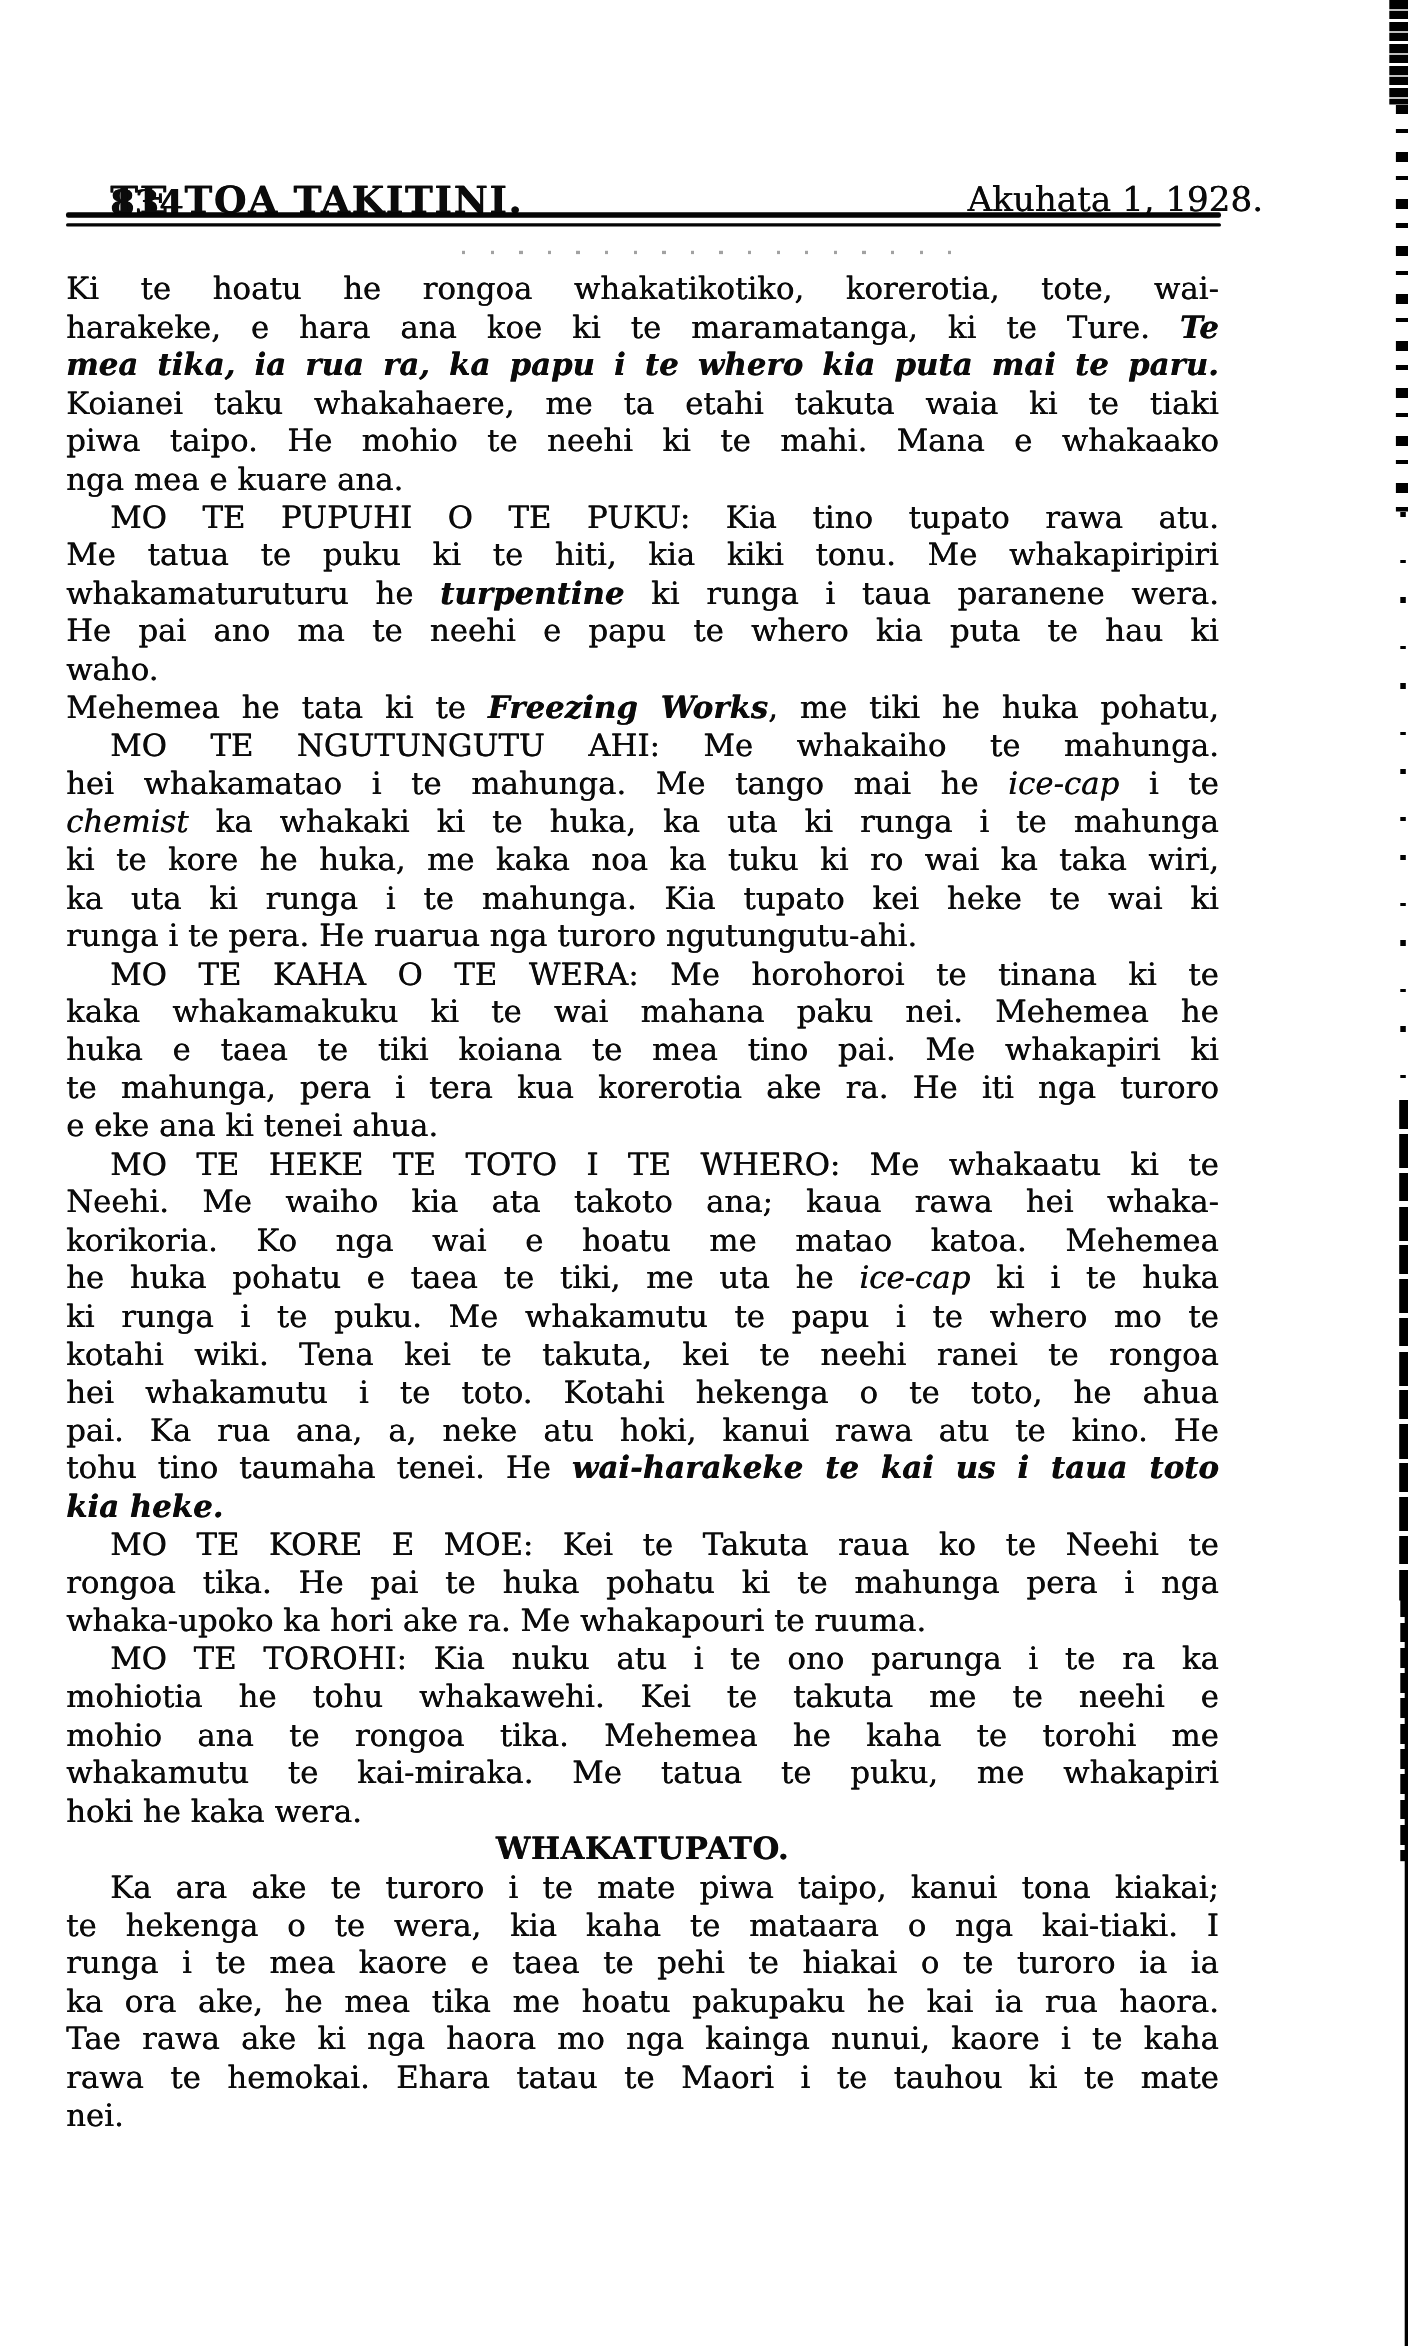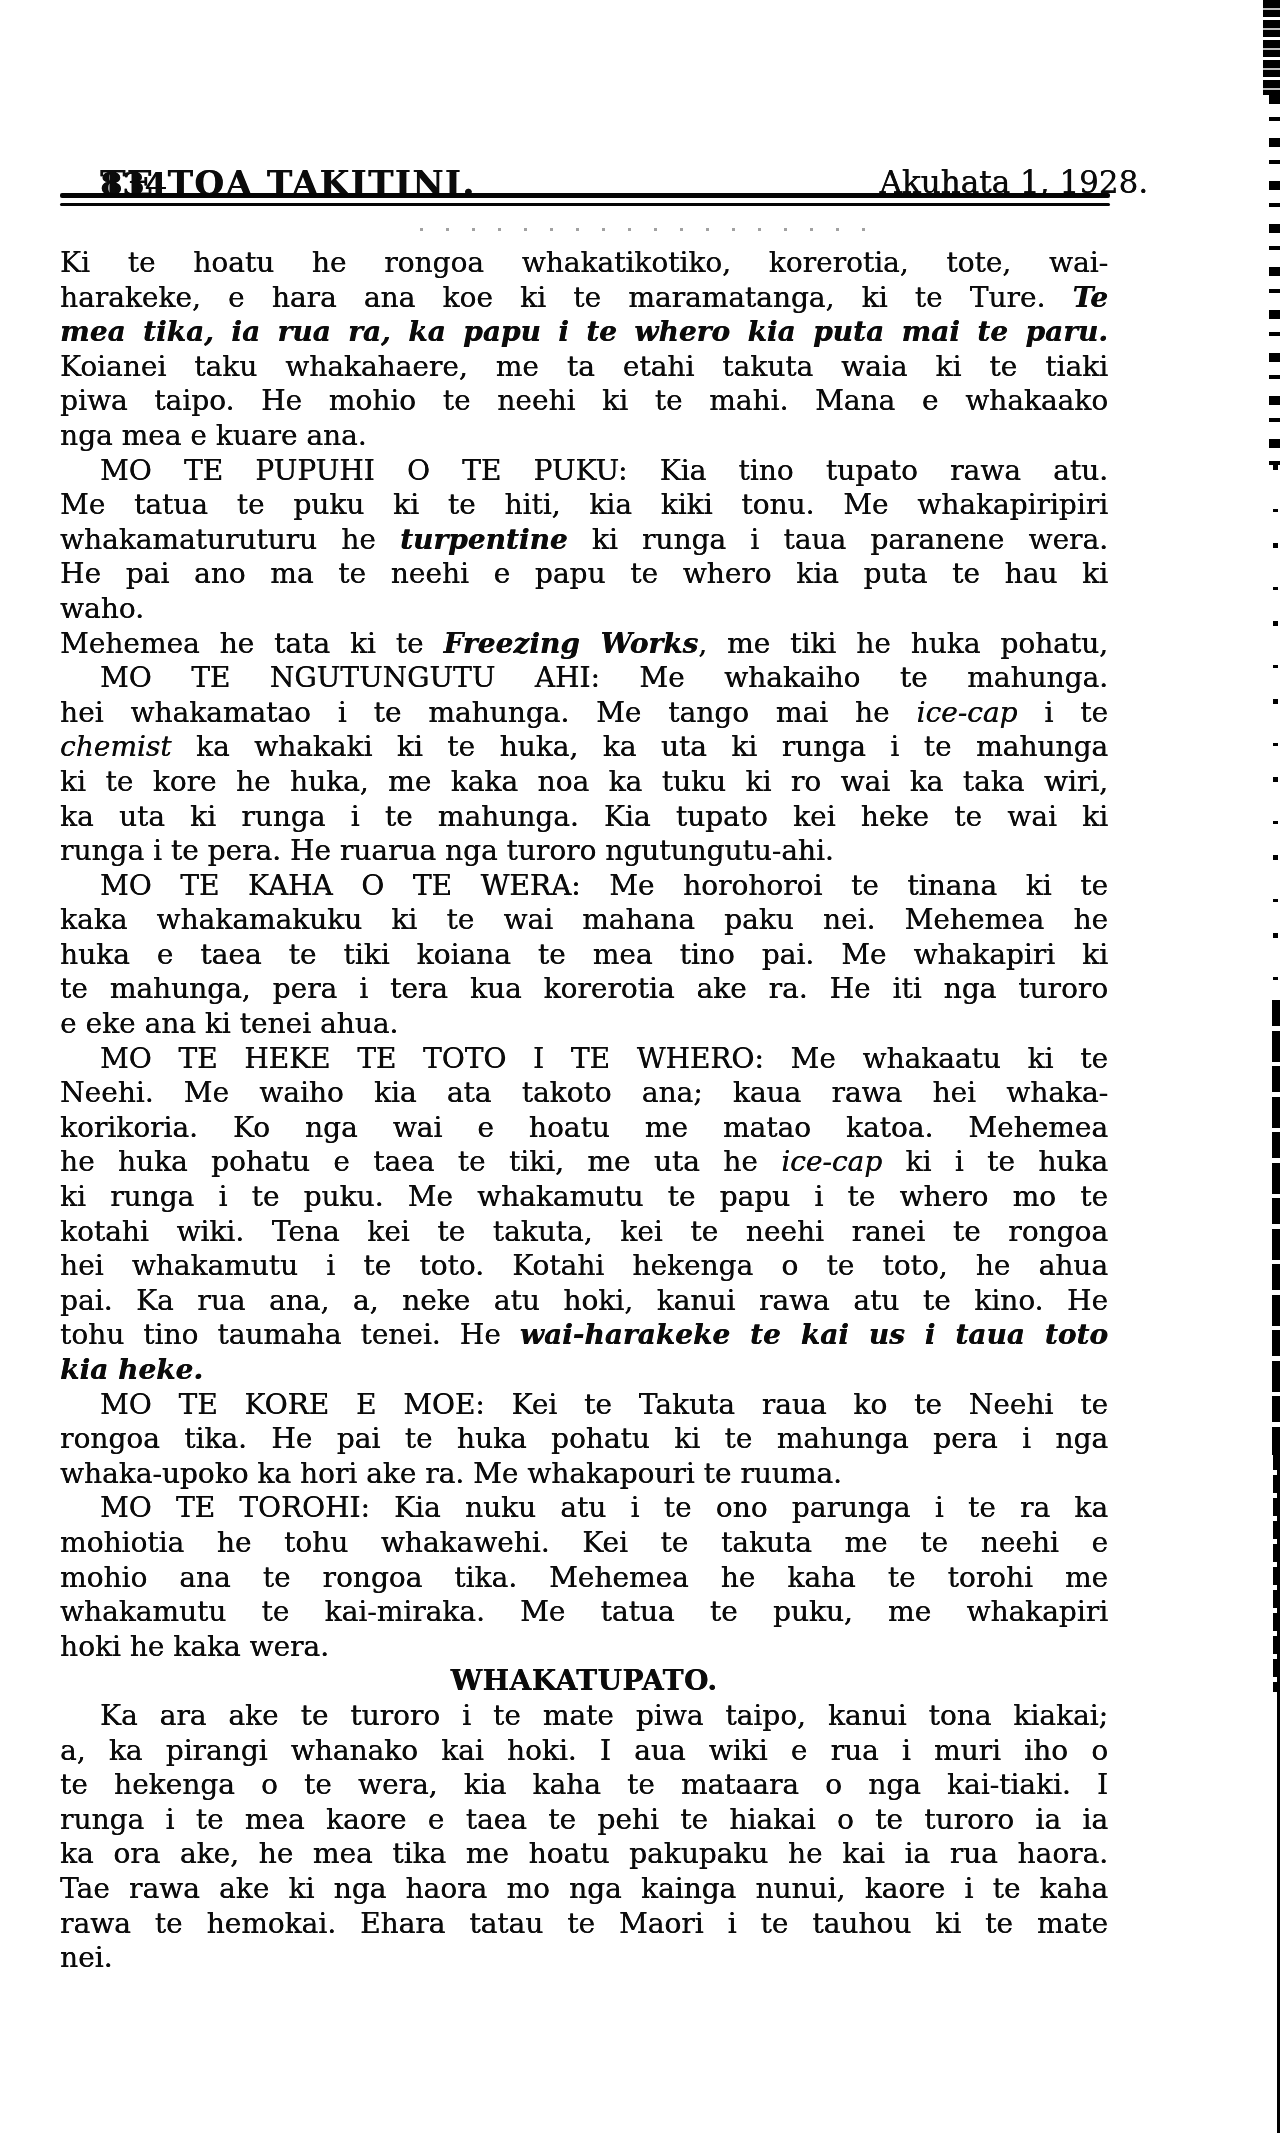--- a/index.html
+++ b/index.html
@@ -168,21 +168,20 @@
         <div class="line"><span>mohiotia he tohu whakawehi. Kei te takuta me te neehi e</span></div>
         <div class="line"><span>mohio ana te rongoa tika. Mehemea he kaha te torohi me</span></div>
         <div class="line"><span>whakamutu te kai-miraka. Me tatua te puku, me whakapiri</span></div>
         <div class="line last"><span>hoki he kaka wera.</span></div>
       </div>
       <div class="para heading">
         <div class="line first last"><span>WHAKATUPATO.</span></div>
       </div>
       <div class="para indent">
         <div class="line first"><span>Ka ara ake te turoro i te mate piwa taipo, kanui tona kiakai;</span></div>
-        <div class="line"><span>a, ka pirangi whanako kai hoki. I aua wiki e rua i muri iho o</span></div>
         <div class="line"><span>te hekenga o te wera, kia kaha te mataara o nga kai-tiaki. I</span></div>
         <div class="line"><span>runga i te mea kaore e taea te pehi te hiakai o te turoro ia ia</span></div>
         <div class="line"><span>ka ora ake, he mea tika me hoatu pakupaku he kai ia rua haora.</span></div>
         <div class="line"><span>Tae rawa ake ki nga haora mo nga kainga nunui, kaore i te kaha</span></div>
         <div class="line"><span>rawa te hemokai. Ehara tatau te Maori i te tauhou ki te mate</span></div>
         <div class="line last"><span>nei.</span></div>
       </div>
     </div>
 
   <div class="artifact edge-blob-top"></div>

